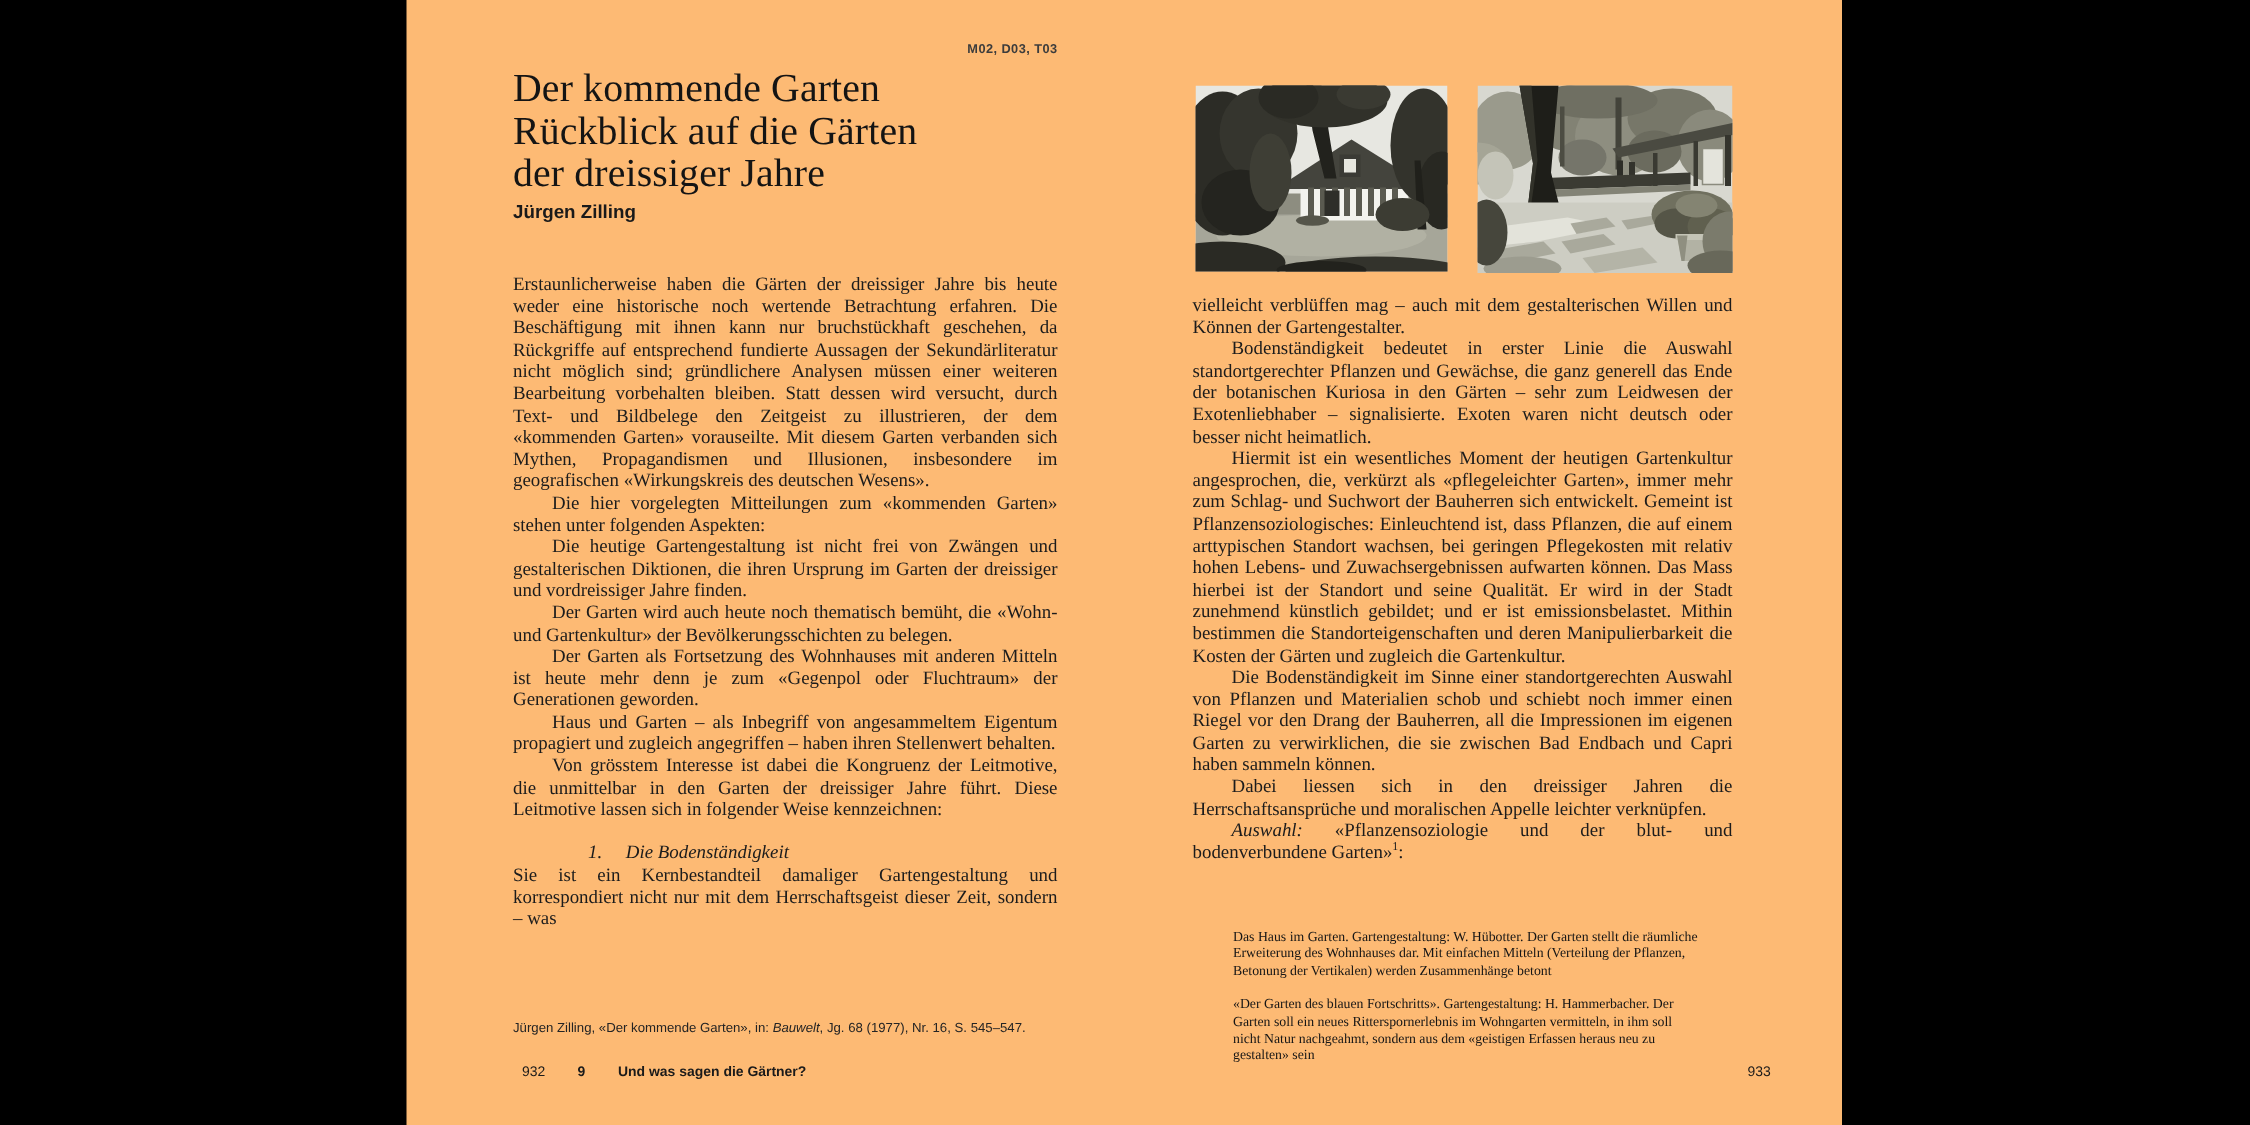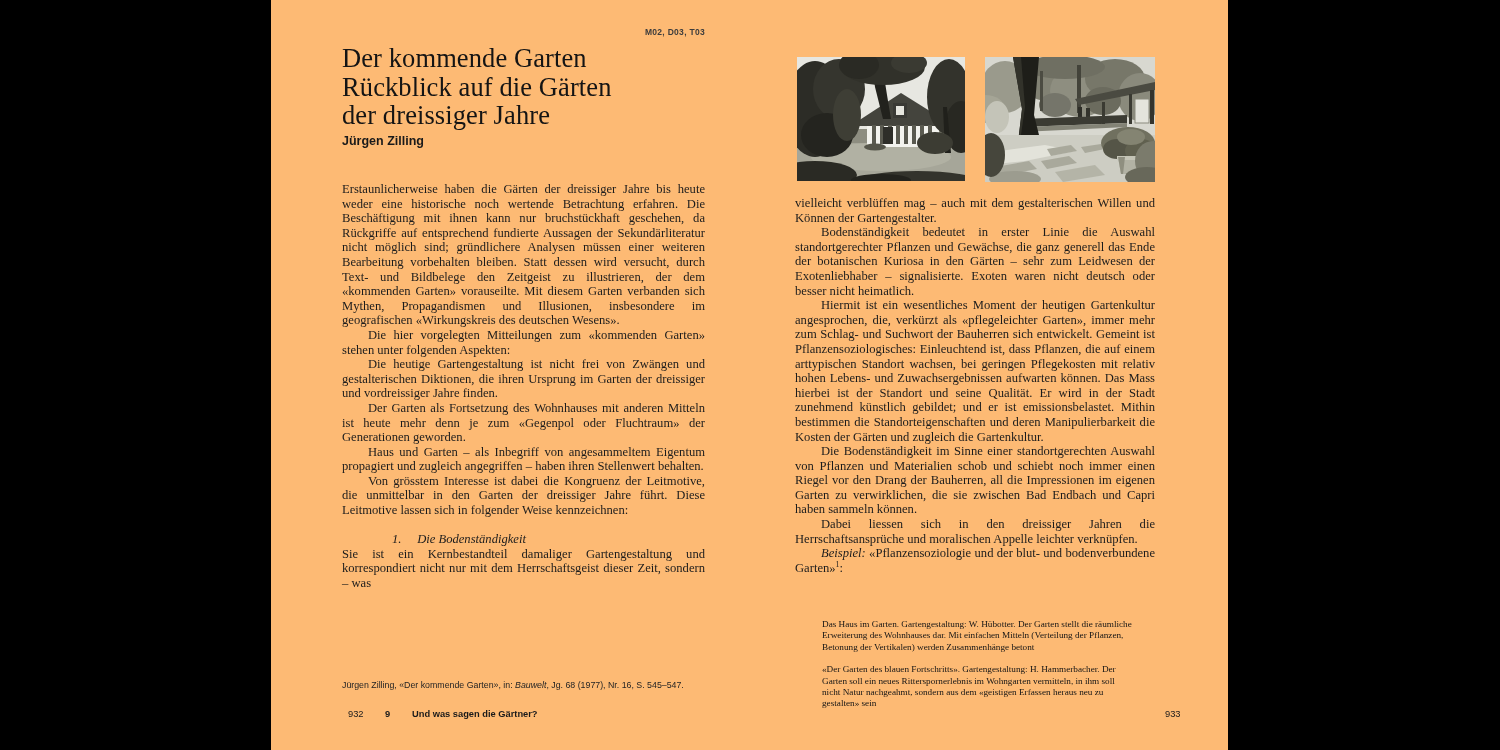--- a/index.html
+++ b/index.html
@@ -97,20 +97,21 @@
       <span class="title-line">Rückblick auf die Gärten</span>
       <span class="title-line">der dreissiger Jahre</span>
     </h1>
 
     <div class="author">Jürgen Zilling</div>
 
     <div class="body-text left-body">
       <p>Erstaunlicherweise haben die Gärten der dreissiger Jahre bis heute weder eine historische noch wertende Betrachtung erfahren. Die Beschäftigung mit ihnen kann nur bruchstückhaft geschehen, da Rückgriffe auf entsprechend fundierte Aussagen der Sekundärliteratur nicht möglich sind; gründlichere Analysen müssen einer weiteren Bearbeitung vorbehalten bleiben. Statt dessen wird versucht, durch Text- und Bildbelege den Zeitgeist zu illustrieren, der dem «kommenden Garten» vorauseilte. Mit diesem Garten verbanden sich Mythen, Propagandismen und Illusionen, insbesondere im geografischen «Wirkungskreis des deutschen Wesens».</p>
       <p class="indent">Die hier vorgelegten Mitteilungen zum «kommenden Garten» stehen unter folgenden Aspekten:</p>
       <p class="indent">Die heutige Gartengestaltung ist nicht frei von Zwängen und gestalterischen Diktionen, die ihren Ursprung im Garten der dreissiger und vordreissiger Jahre finden.</p>
+      <p class="indent">Der Garten wird auch heute noch thematisch bemüht, die «Wohn- und Gartenkultur» der Bevölkerungsschichten zu belegen.</p>
       <p class="indent">Der Garten als Fortsetzung des Wohnhauses mit anderen Mitteln ist heute mehr denn je zum «Gegenpol oder Fluchtraum» der Generationen geworden.</p>
       <p class="indent">Haus und Garten – als Inbegriff von angesammeltem Eigentum propagiert und zugleich angegriffen – haben ihren Stellenwert behalten.</p>
       <p class="indent">Von grösstem Interesse ist dabei die Kongruenz der Leitmotive, die unmittelbar in den Garten der dreissiger Jahre führt. Diese Leitmotive lassen sich in folgender Weise kennzeichnen:</p>
       <p class="section-heading">
         <span class="sec-num">1.</span>
         <span class="sec-title">Die Bodenständigkeit</span>
       </p>
       <p>Sie ist ein Kernbestandteil damaliger Gartengestaltung und korrespondiert nicht nur mit dem Herrschaftsgeist dieser Zeit, sondern – was</p>
     </div>
 
@@ -233,21 +234,21 @@
       </svg>
     </figure>
 
     <div class="body-text right-body">
       <p>vielleicht verblüffen mag – auch mit dem gestalterischen Willen und Können der Gartengestalter.</p>
       <p class="indent">Bodenständigkeit bedeutet in erster Linie die Auswahl standortgerechter Pflanzen und Gewächse, die ganz generell das Ende der botanischen Kuriosa in den Gärten – sehr zum Leidwesen der Exotenliebhaber – signalisierte. Exoten waren nicht deutsch oder besser nicht heimatlich.</p>
       <p class="indent">Hiermit ist ein wesentliches Moment der heutigen Gartenkultur angesprochen, die, verkürzt als «pflegeleichter Garten», immer mehr zum Schlag- und Suchwort der Bauherren sich entwickelt. Gemeint ist Pflanzensoziologisches: Einleuchtend ist, dass Pflanzen, die auf einem arttypischen Standort wachsen, bei geringen Pflegekosten mit relativ hohen Lebens- und Zuwachsergebnissen aufwarten können. Das Mass hierbei ist der Standort und seine Qualität. Er wird in der Stadt zunehmend künstlich gebildet; und er ist emissionsbelastet. Mithin bestimmen die Standorteigenschaften und deren Manipulierbarkeit die Kosten der Gärten und zugleich die Gartenkultur.</p>
       <p class="indent">Die Bodenständigkeit im Sinne einer standortgerechten Auswahl von Pflanzen und Materialien schob und schiebt noch immer einen Riegel vor den Drang der Bauherren, all die Impressionen im eigenen Garten zu verwirklichen, die sie zwischen Bad Endbach und Capri haben sammeln können.</p>
       <p class="indent">Dabei liessen sich in den dreissiger Jahren die Herrschaftsansprüche und moralischen Appelle leichter verknüpfen.</p>
       <p class="indent beispiel">
-        <em>Beispiel:</em><span> «Pflanzensoziologie und der blut- und bodenverbundene Garten»</span><sup>1</sup><span>:</span>
+        <em>Auswahl:</em><span> «Pflanzensoziologie und der blut- und bodenverbundene Garten»</span><sup>1</sup><span>:</span>
       </p>
     </div>
 
     <div class="captions">
       <p class="caption">Das Haus im Garten. Gartengestaltung: W. Hübotter. Der Garten stellt die räumliche Erweiterung des Wohnhauses dar. Mit einfachen Mitteln (Verteilung der Pflanzen, Betonung der Vertikalen) werden Zusammenhänge betont</p>
       <p class="caption">«Der Garten des blauen Fortschritts». Gartengestaltung: H. Hammerbacher. Der Garten soll ein neues Ritterspornerlebnis im Wohngarten vermitteln, in ihm soll nicht Natur nachgeahmt, sondern aus dem «geistigen Erfassen heraus neu zu gestalten» sein</p>
     </div>
 
     <div class="footer-right">
       <span class="folio">933</span>

